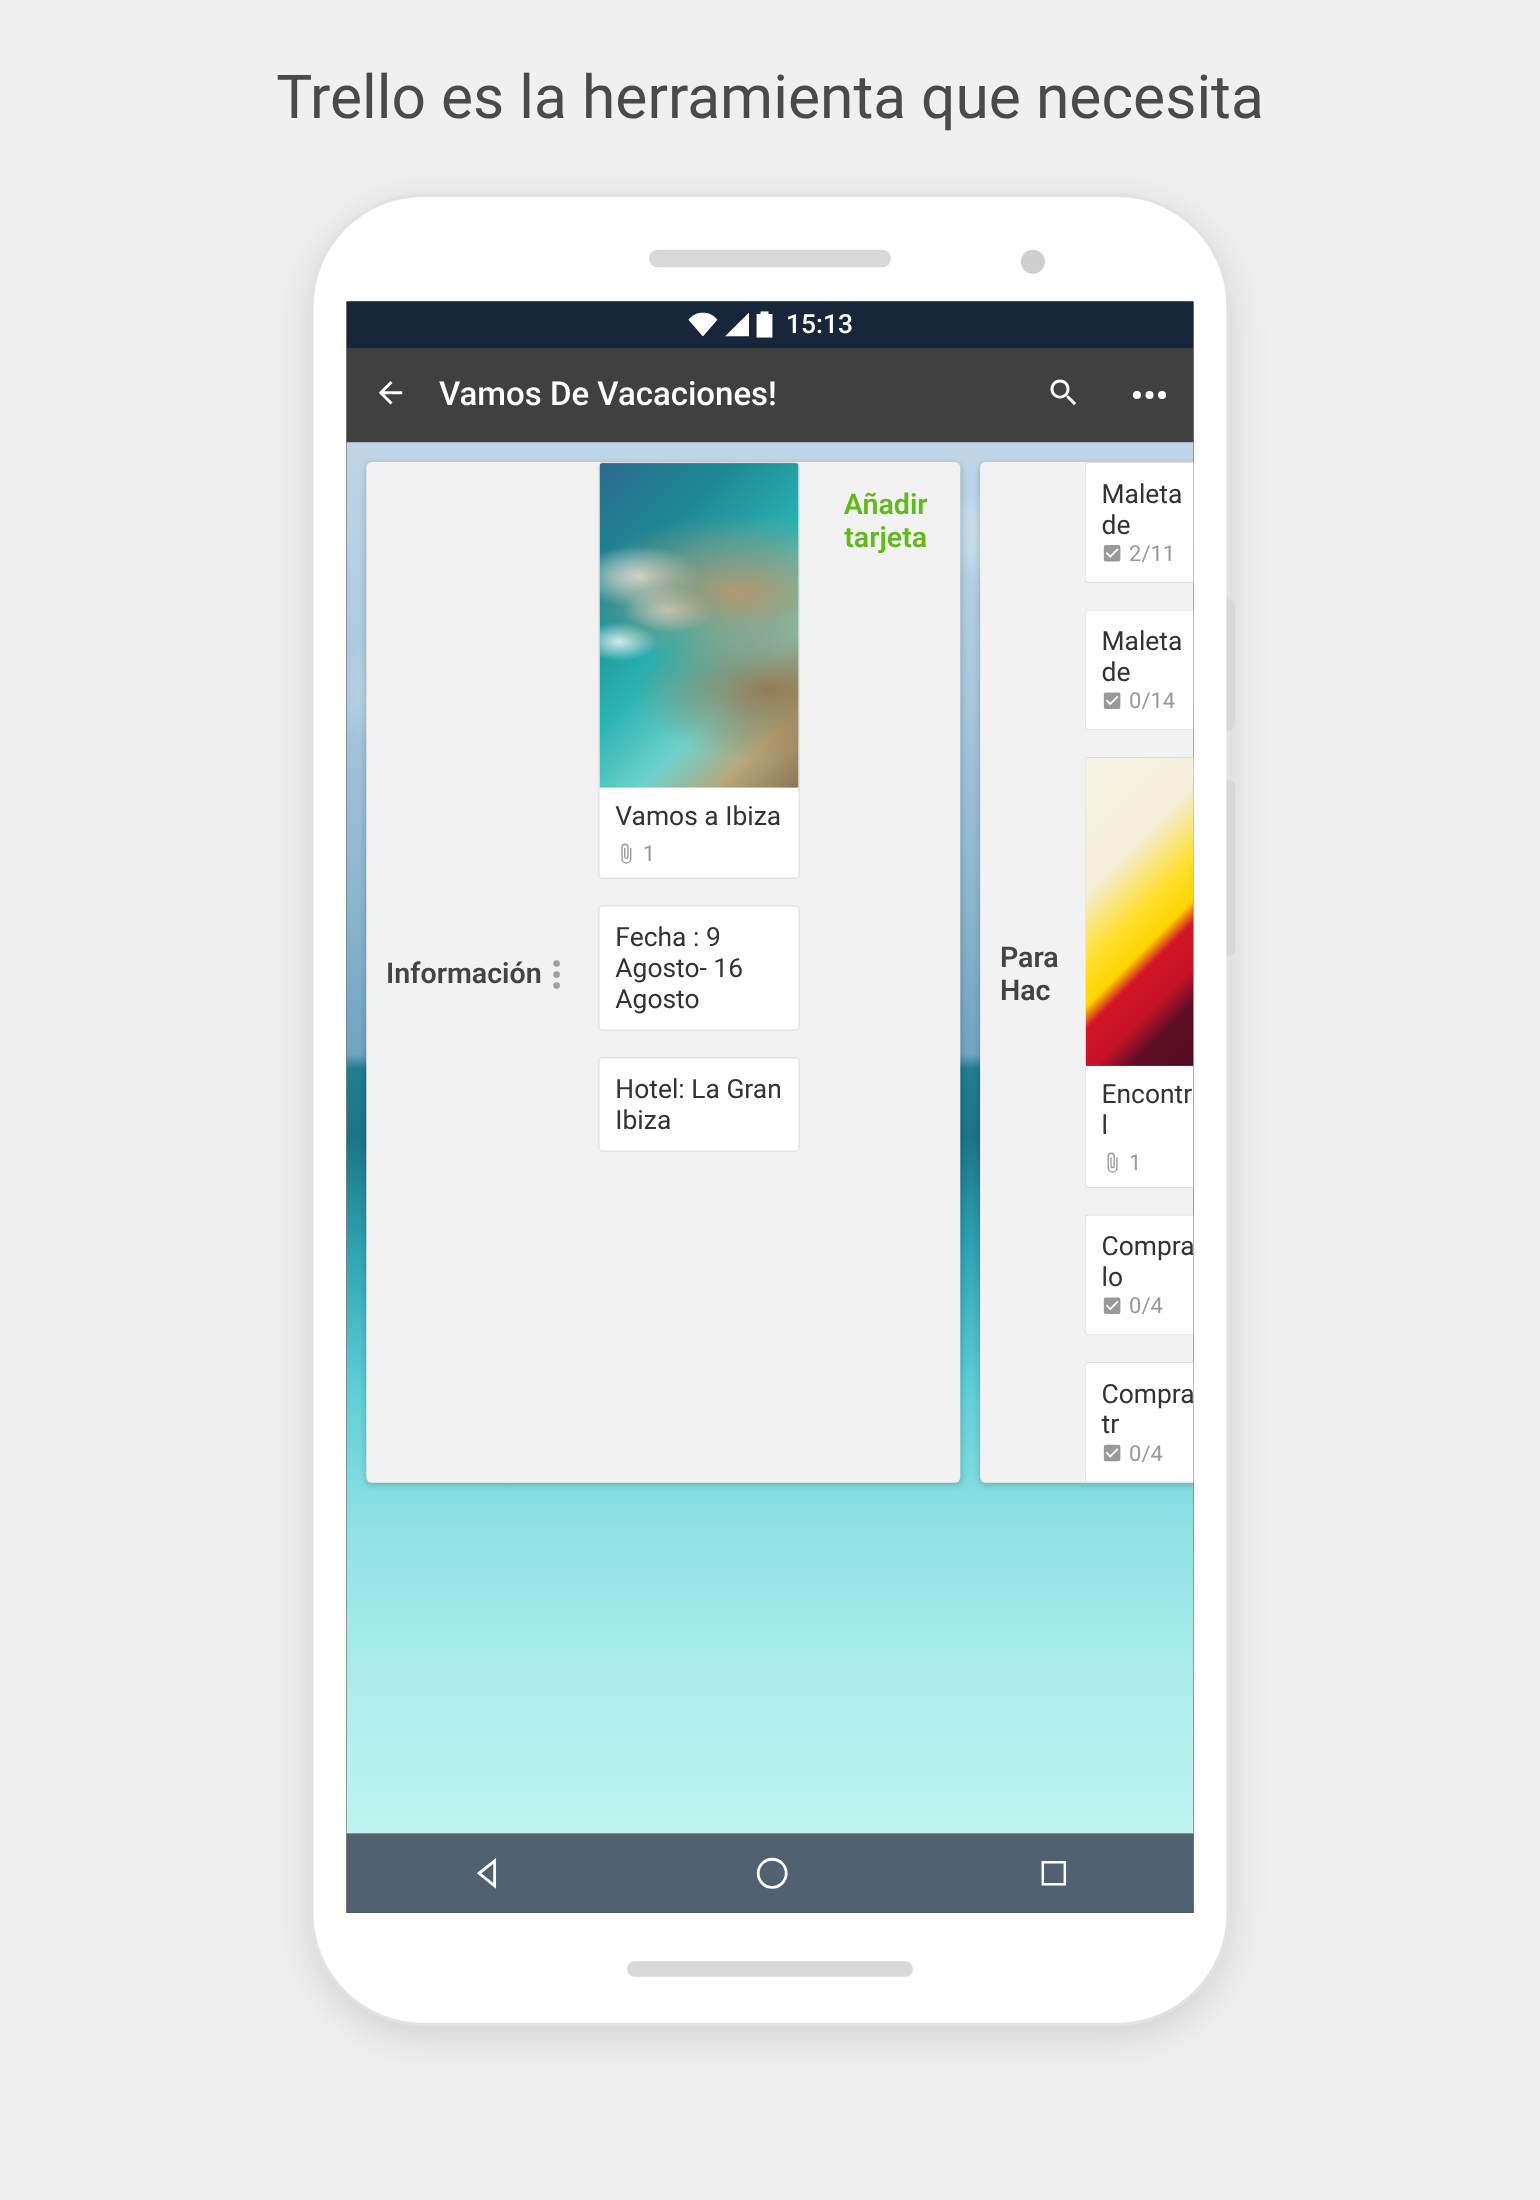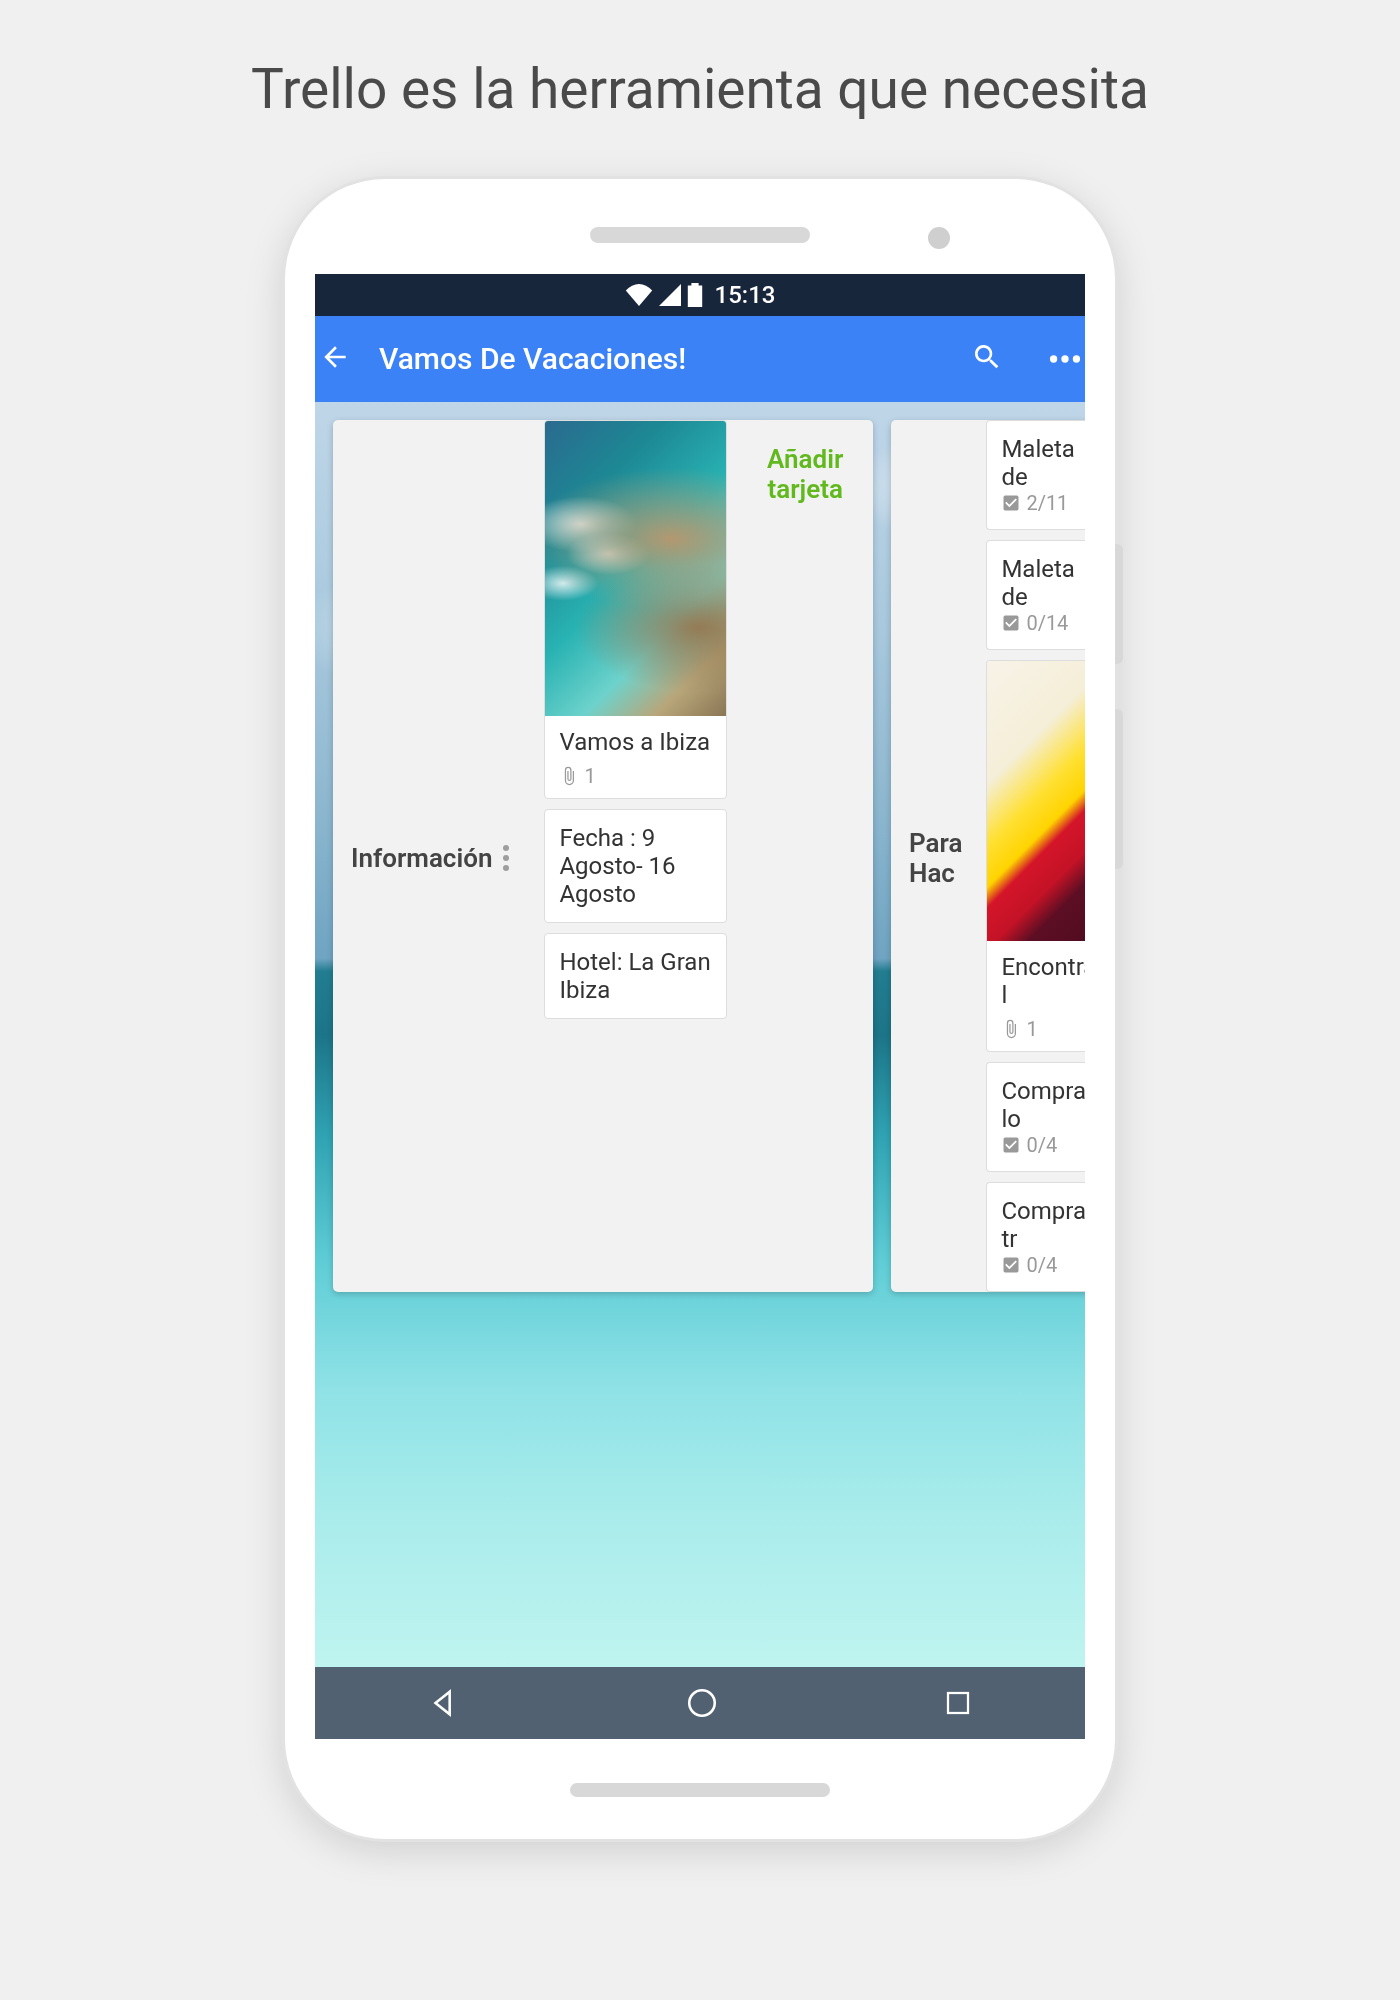--- a/index.html
+++ b/index.html
@@ -79,24 +79,24 @@
 }
 .status-bar svg { display: block; }
 .status-time {
   color: #fff;
   font-size: 24px;
   font-weight: 500;
   margin-left: 6px;
 }
 .app-bar {
   height: 86px;
-  background: #3b82f6;
+  background: #404040;
   display: flex;
   align-items: center;
-  padding: 0 4px;
+  padding: 0 24px;
   gap: 28px;
 }
 .app-bar .title {
   color: #fff;
   font-size: 30px;
   font-weight: 500;
   flex: 1;
 }
 .board-bg {
   height: calc(100% - 42px - 86px - 72px);
@@ -146,21 +146,21 @@
   width: 28px; height: 28px;
   display: flex; flex-direction: column;
   align-items: center; justify-content: center;
   gap: 4px;
 }
 .list-menu span { width: 6px; height: 6px; background: #9e9e9e; border-radius: 50%; }
 .cards {
   padding: 0 10px;
   display: flex;
   flex-direction: column;
-  gap: 10px;
+  gap: 24px;
 }
 .card {
   background: #fff;
   border-radius: 4px;
   border: 1px solid #ddd;
   overflow: hidden;
 }
 .card-cover {
   height: 295px;
   background: linear-gradient(135deg, #2a6a8f 0%, #1d8894 25%, #29b3b3 50%, #6ed2cb 70%, #b8a67a 85%, #8a7654 100%);

